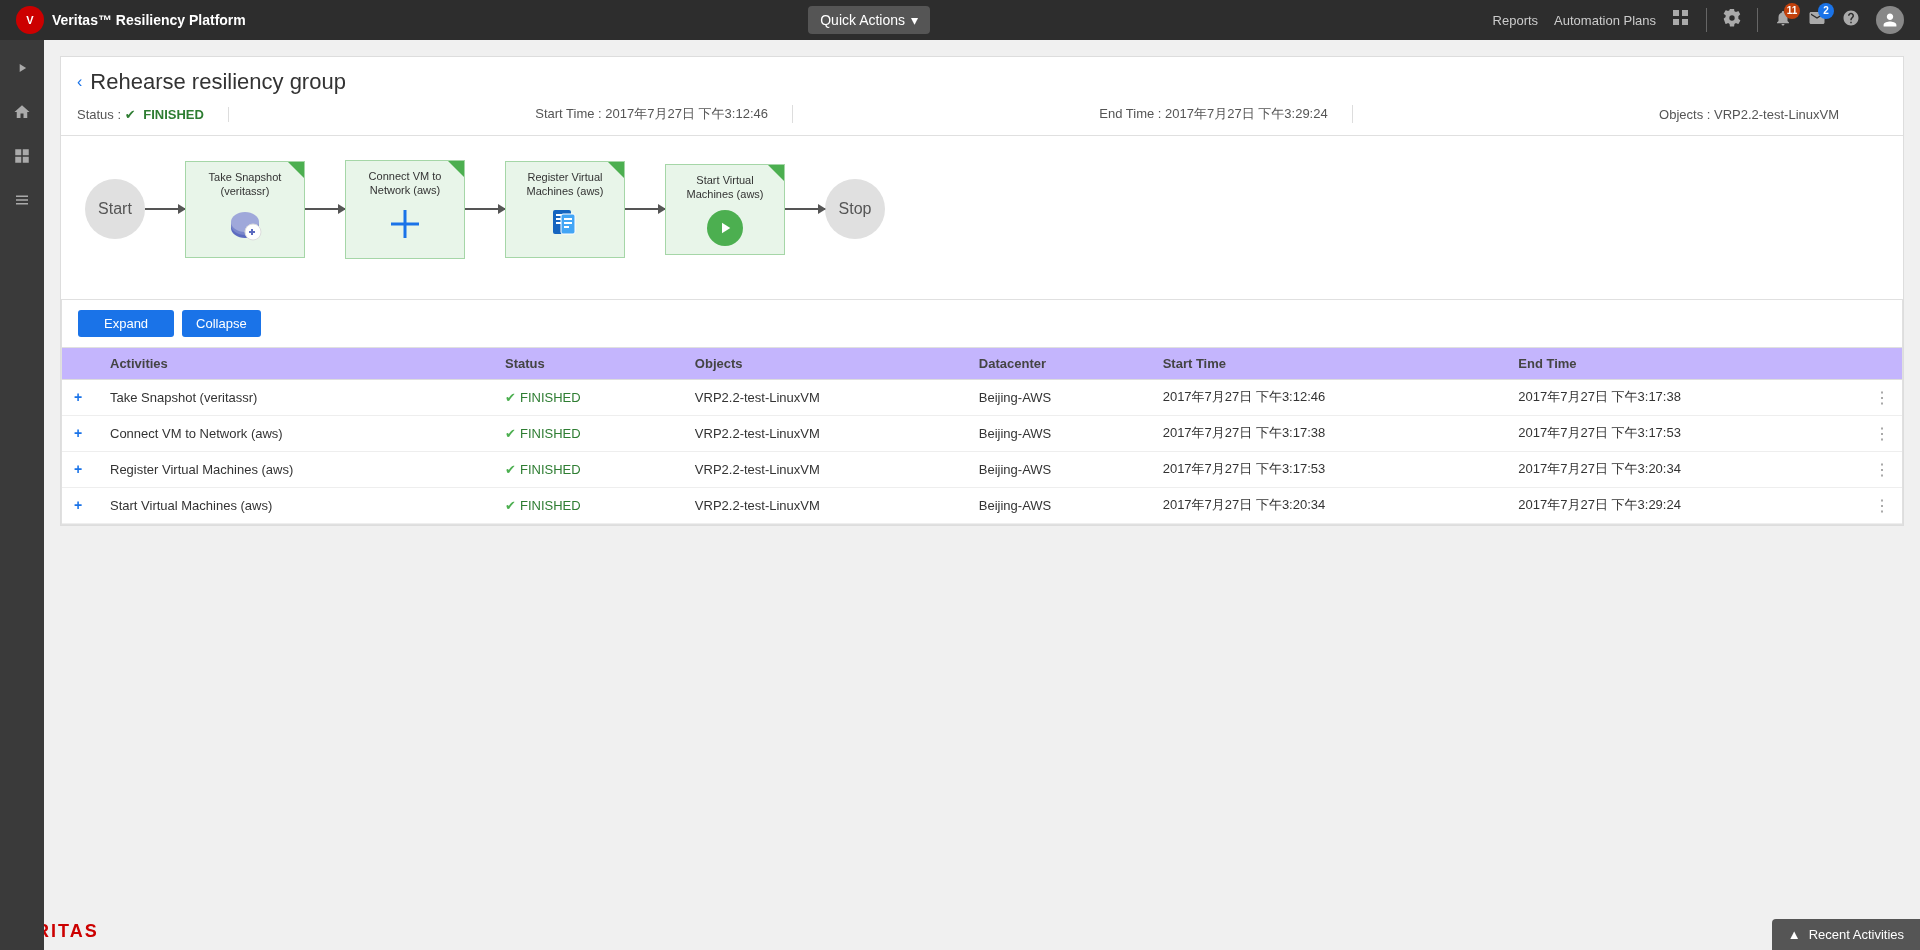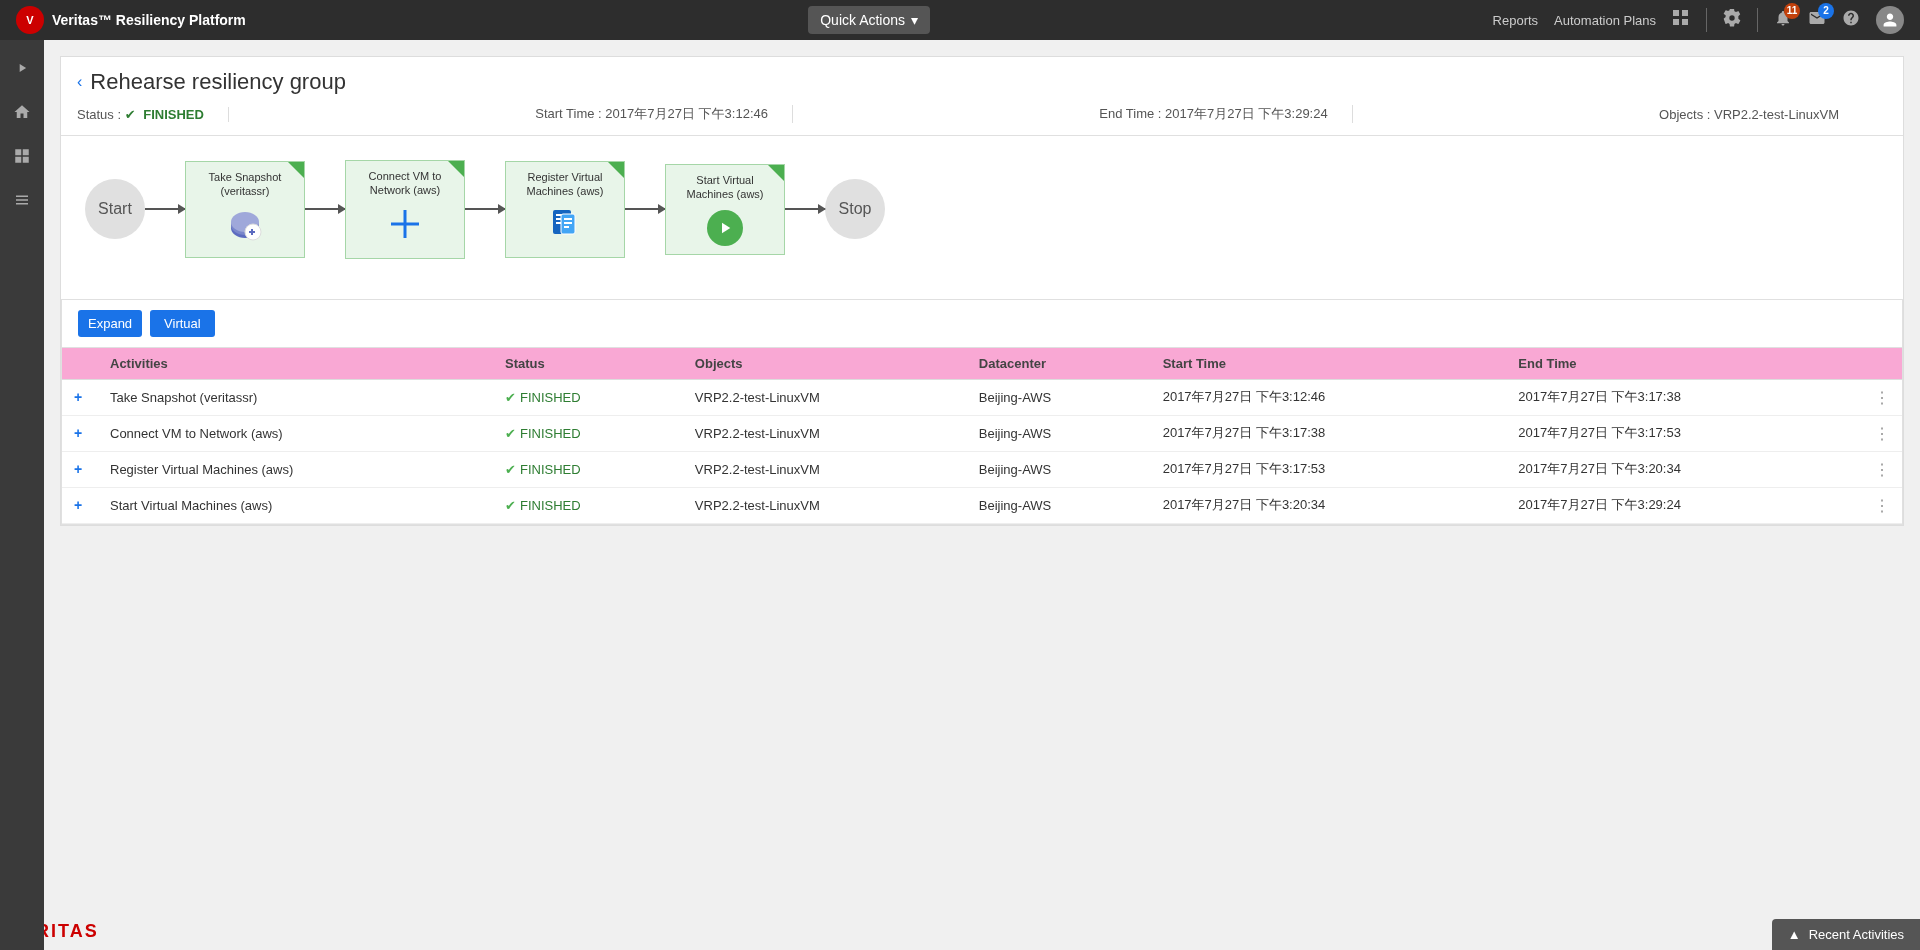--- a/index.html
+++ b/index.html
@@ -195,37 +195,37 @@
       margin-top: 16px;
       border: 1px solid #e0e0e0;
     }
     .table-toolbar {
       padding: 10px 16px;
       display: flex; gap: 8px;
       border-bottom: 1px solid #e0e0e0;
     }
     .btn-expand {
       background: #1a73e8; color: white;
-      border: none; padding: 6px 10px;
+      border: none; padding: 6px 26px;
       border-radius: 3px; cursor: pointer;
       font-size: 13px;
     }
     .btn-collapse {
       background: #1a73e8; color: white;
       border: none; padding: 6px 14px;
       border-radius: 3px; cursor: pointer;
       font-size: 13px;
     }
 
     table {
       width: 100%;
       border-collapse: collapse;
     }
     thead th {
-      background: #f9a8d4;
+      background: #c4b5fd;
       padding: 8px 12px;
       text-align: left;
       font-weight: 600;
       color: #444;
       border-bottom: 1px solid #ddd;
       font-size: 13px;
     }
     tbody td {
       padding: 8px 12px;
       border-bottom: 1px solid #eee;
@@ -474,21 +474,21 @@
 
         <div class="wf-node-circle">
           <span>Stop</span>
         </div>
       </div>
     </div>
 
     <div class="table-section">
       <div class="table-toolbar">
         <button class="btn-expand">Expand</button>
-        <button class="btn-collapse">Virtual</button>
+        <button class="btn-collapse">Collapse</button>
       </div>
       <div class="table-scroll-area">
         <table>
           <thead>
             <tr>
               <th style="width:36px"></th>
               <th>Activities</th>
               <th>Status</th>
               <th>Objects</th>
               <th>Datacenter</th>

